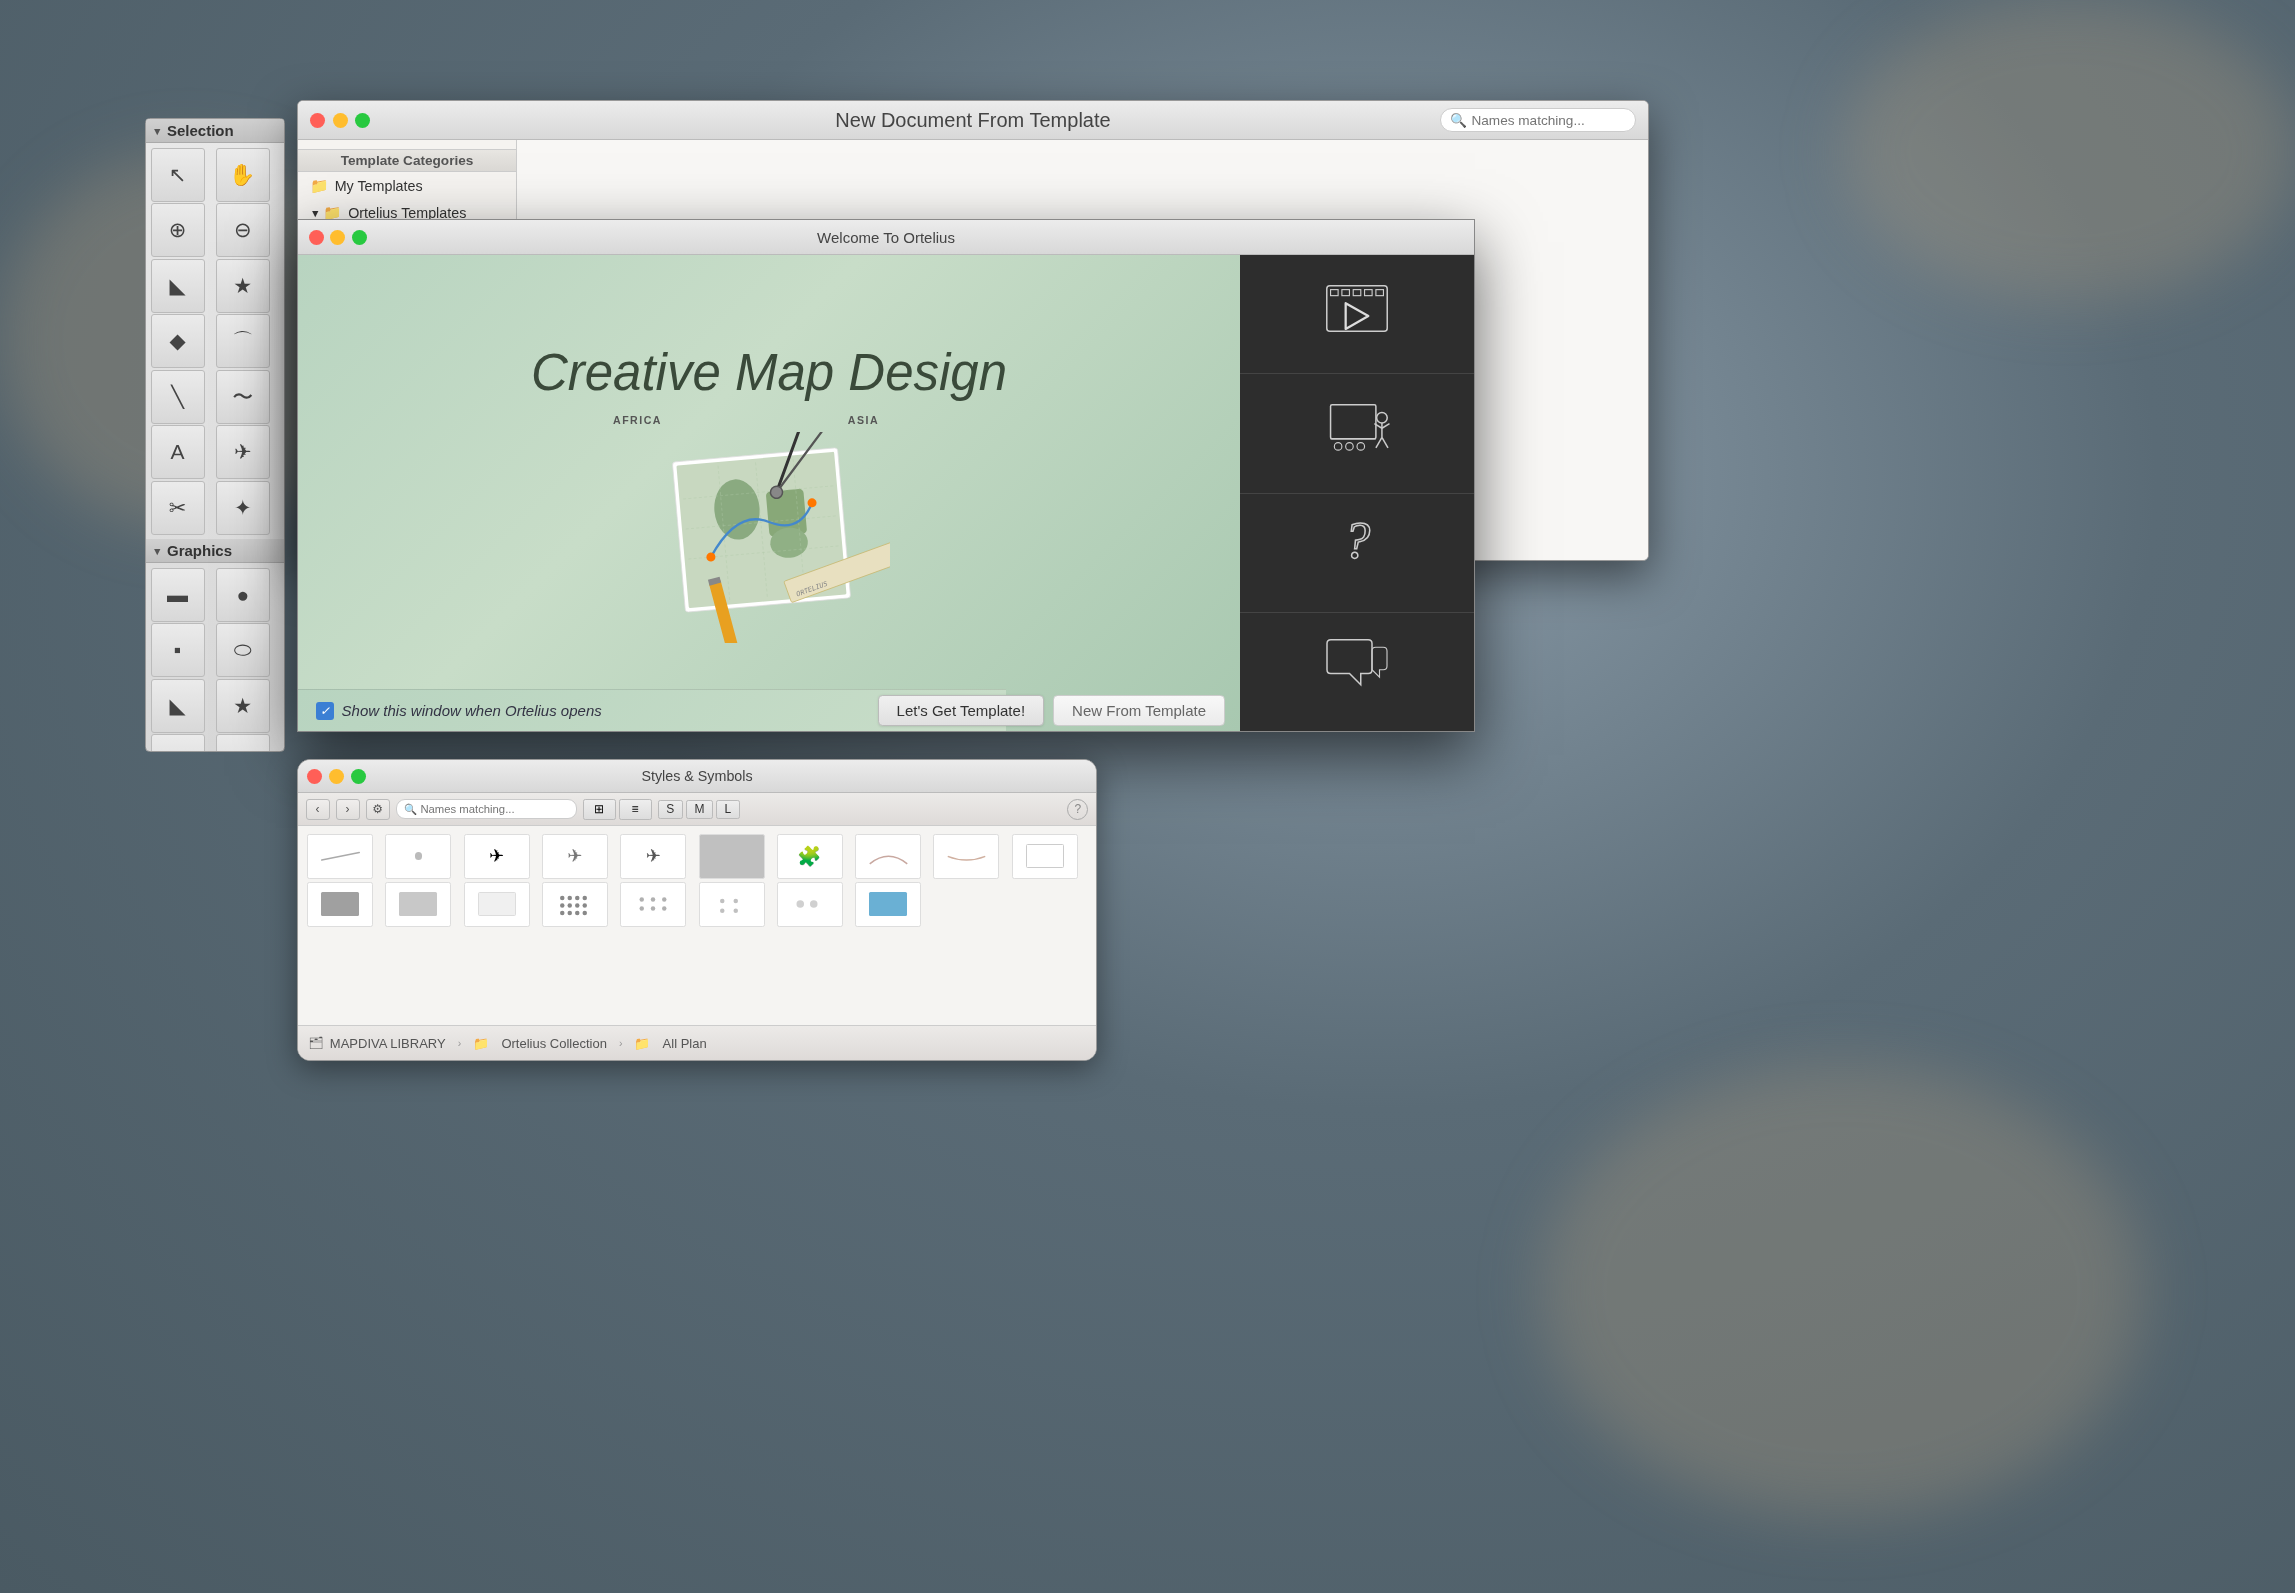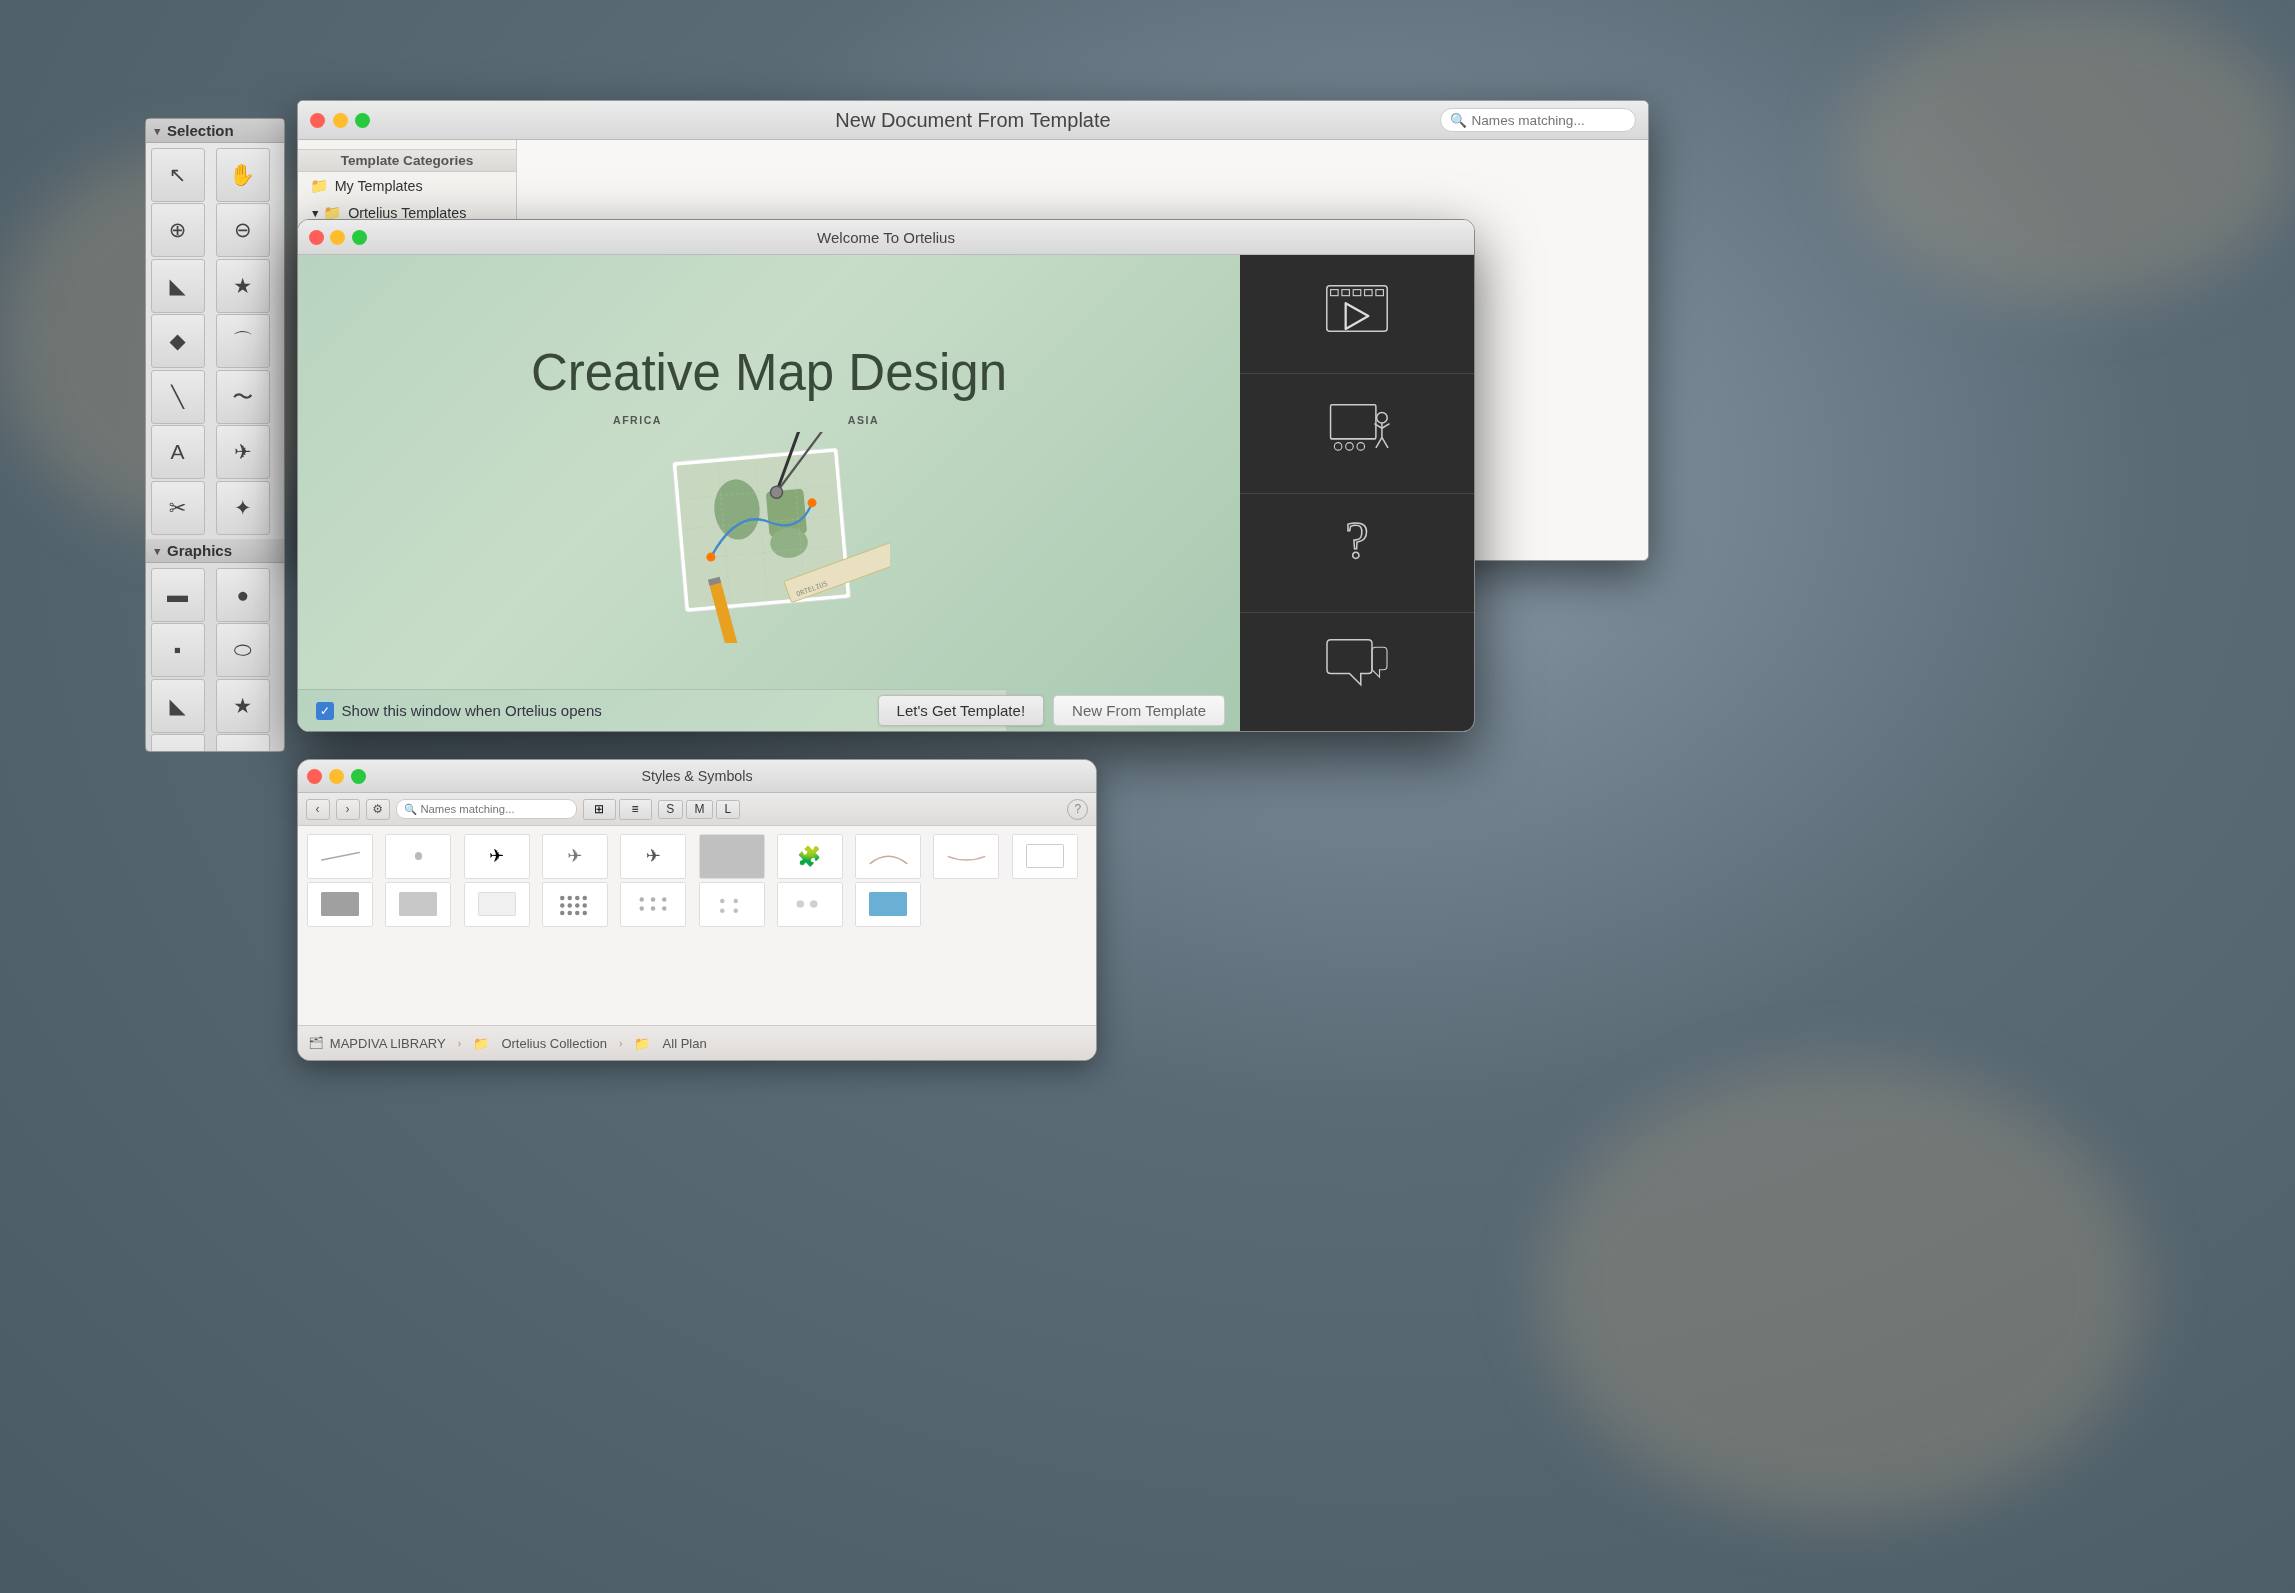--- a/index.html
+++ b/index.html
@@ -231,21 +231,21 @@
     }
 
     
     .welcome-modal {
       position: absolute;
       left: 297px;
       top: 219px;
       width: 1178px;
       height: 513px;
       background: white;
-      border-radius: 12px;
+      border-radius: 0;
       box-shadow: 0 22.7px 60px rgba(0,0,0,0.6);
       overflow: hidden;
       border: 0.8px solid #888;
     }
 
     .modal-titlebar {
       height: 35px;
       background: linear-gradient(to bottom, #ececec, #d8d8d8);
       border-bottom: 0.8px solid #bbb;
       display: flex;
@@ -263,20 +263,21 @@
 
     .modal-title {
       font-size: 15px;
       color: #444;
       font-weight: 500;
     }
 
     .modal-body {
       display: flex;
       height: calc(100% - 35px);
+      font-style: italic;
     }
 
     
     .welcome-content {
       flex: 1;
       background: linear-gradient(135deg, #b8d4c0 0%, #c8ddc8 40%, #a8c8b0 100%);
       display: flex;
       flex-direction: column;
       align-items: center;
       justify-content: center;

